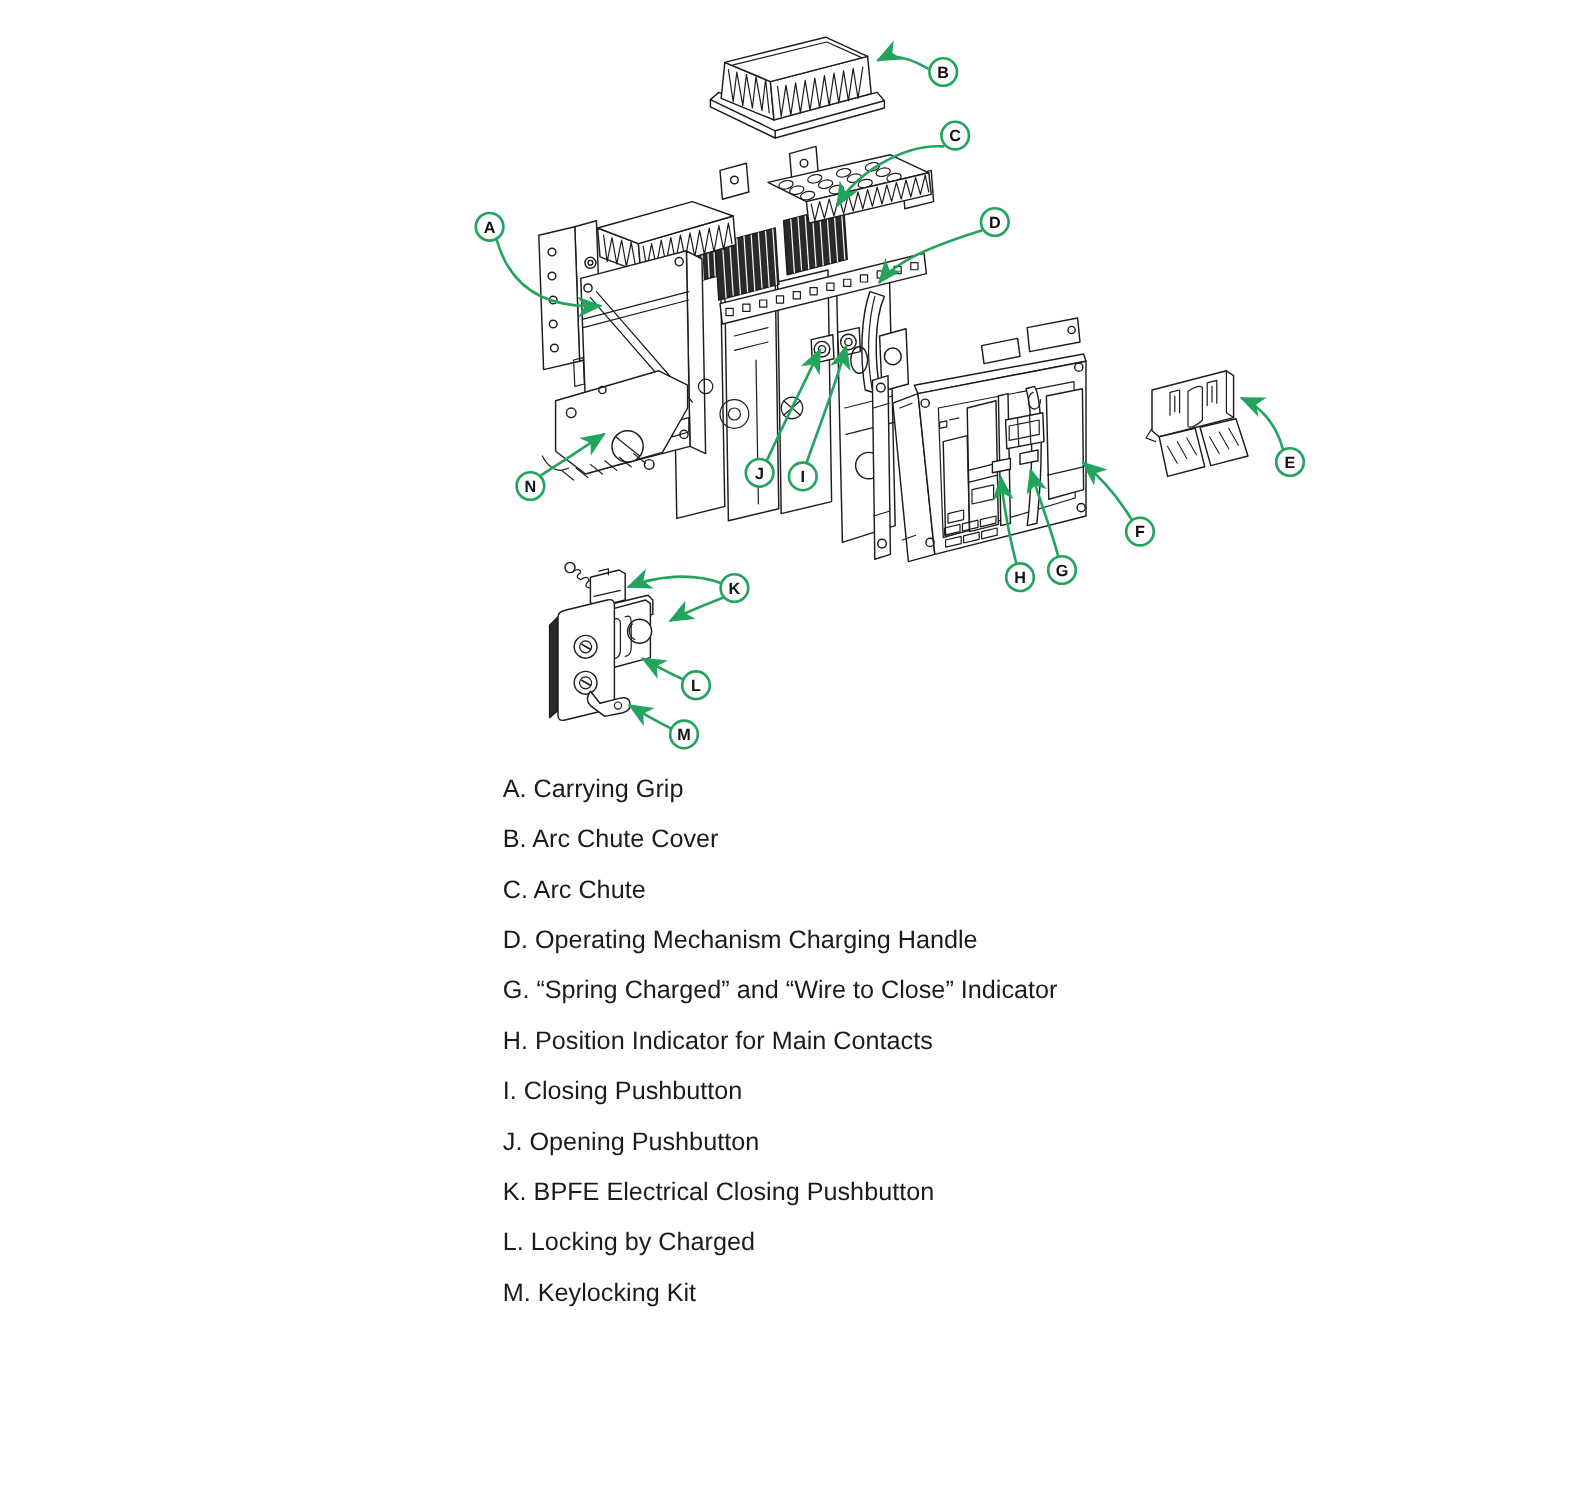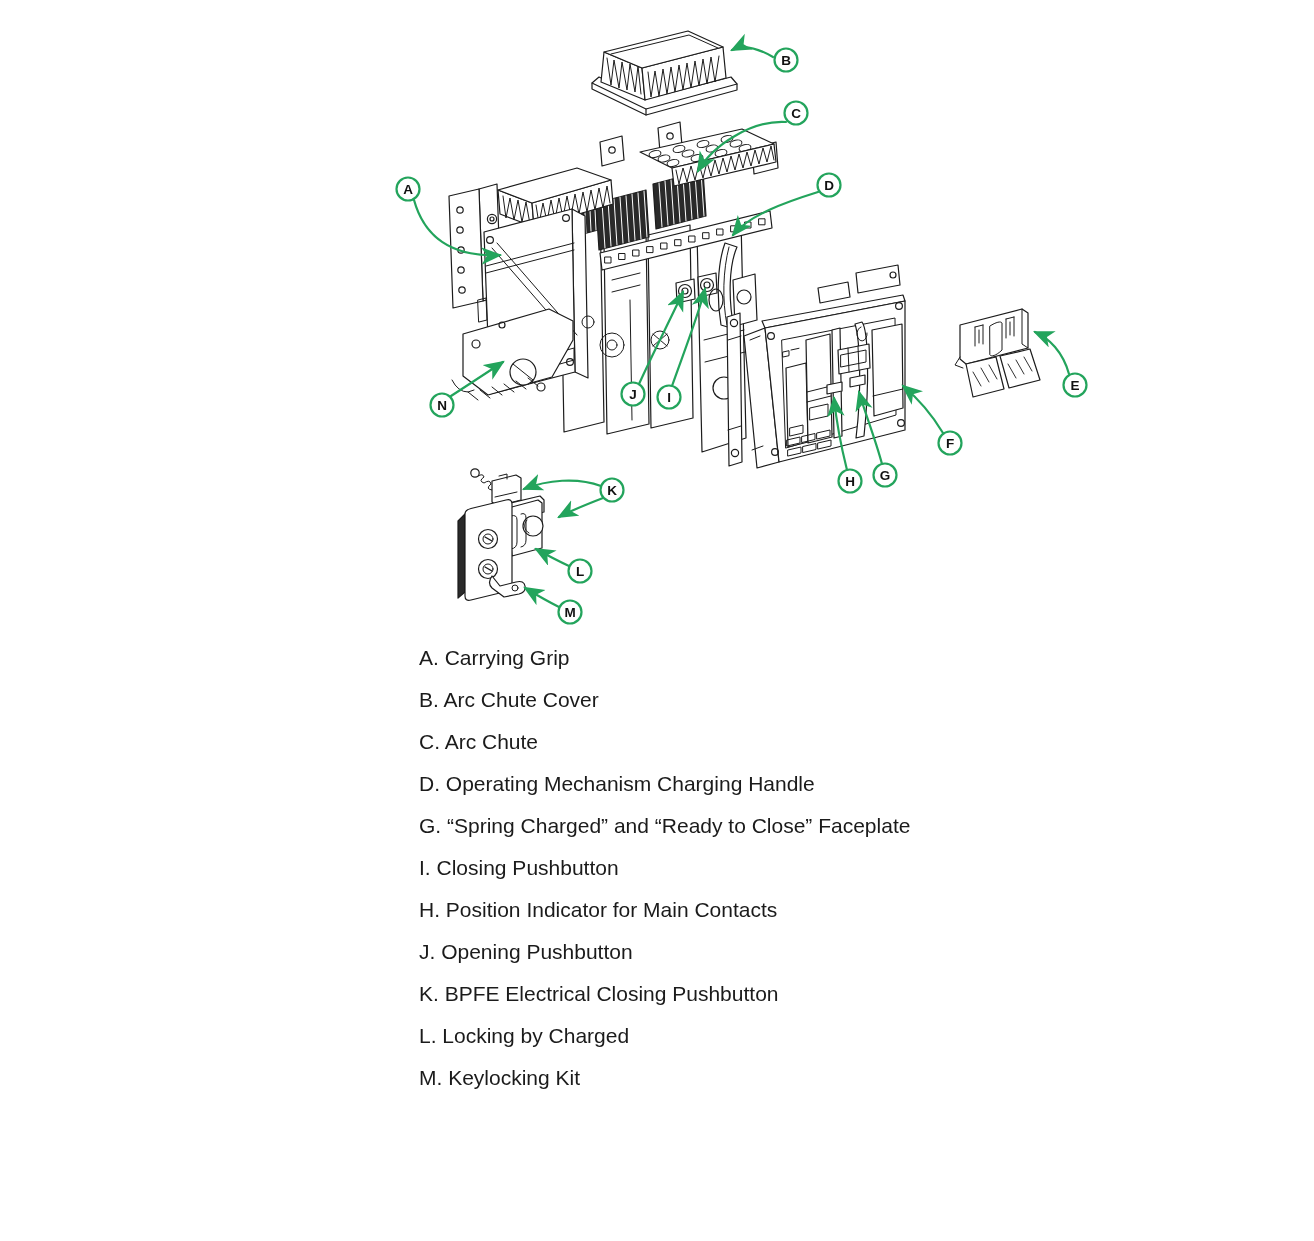--- a/index.html
+++ b/index.html
@@ -347,20 +347,20 @@
         </g>
   </g>
 </svg>
 </div>
 
 <div class="legend">
   <div class="legend-item">A. Carrying Grip</div>
   <div class="legend-item">B. Arc Chute Cover</div>
   <div class="legend-item">C. Arc Chute</div>
   <div class="legend-item">D. Operating Mechanism Charging Handle</div>
-  <div class="legend-item">G. “Spring Charged” and “Ready to Close” Faceplate</div>
+  <div class="legend-item">G. “Spring Charged” and “Wire to Close” Indicator</div>
+  <div class="legend-item">H. Position Indicator for Main Contacts</div>
   <div class="legend-item">I. Closing Pushbutton</div>
-  <div class="legend-item">H. Position Indicator for Main Contacts</div>
   <div class="legend-item">J. Opening Pushbutton</div>
   <div class="legend-item">K. BPFE Electrical Closing Pushbutton</div>
   <div class="legend-item">L. Locking by Charged</div>
   <div class="legend-item">M. Keylocking Kit</div>
 </div>
 
 </body></html>

